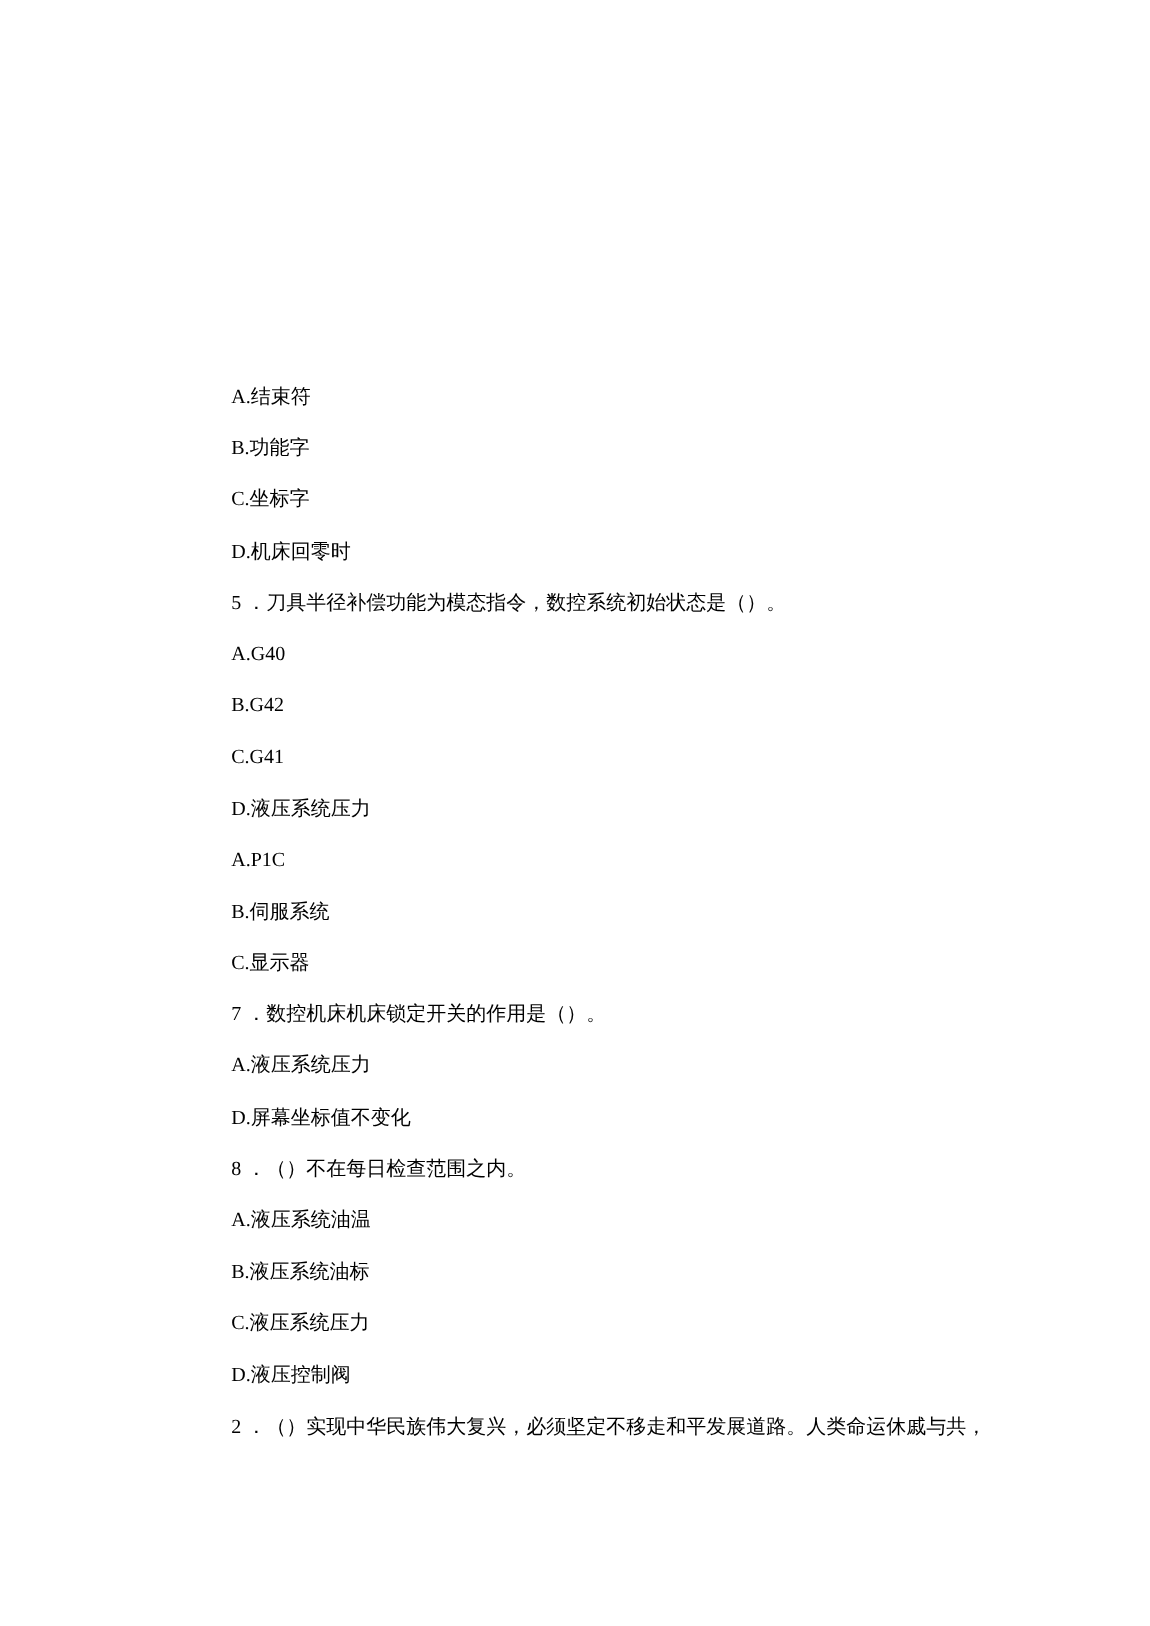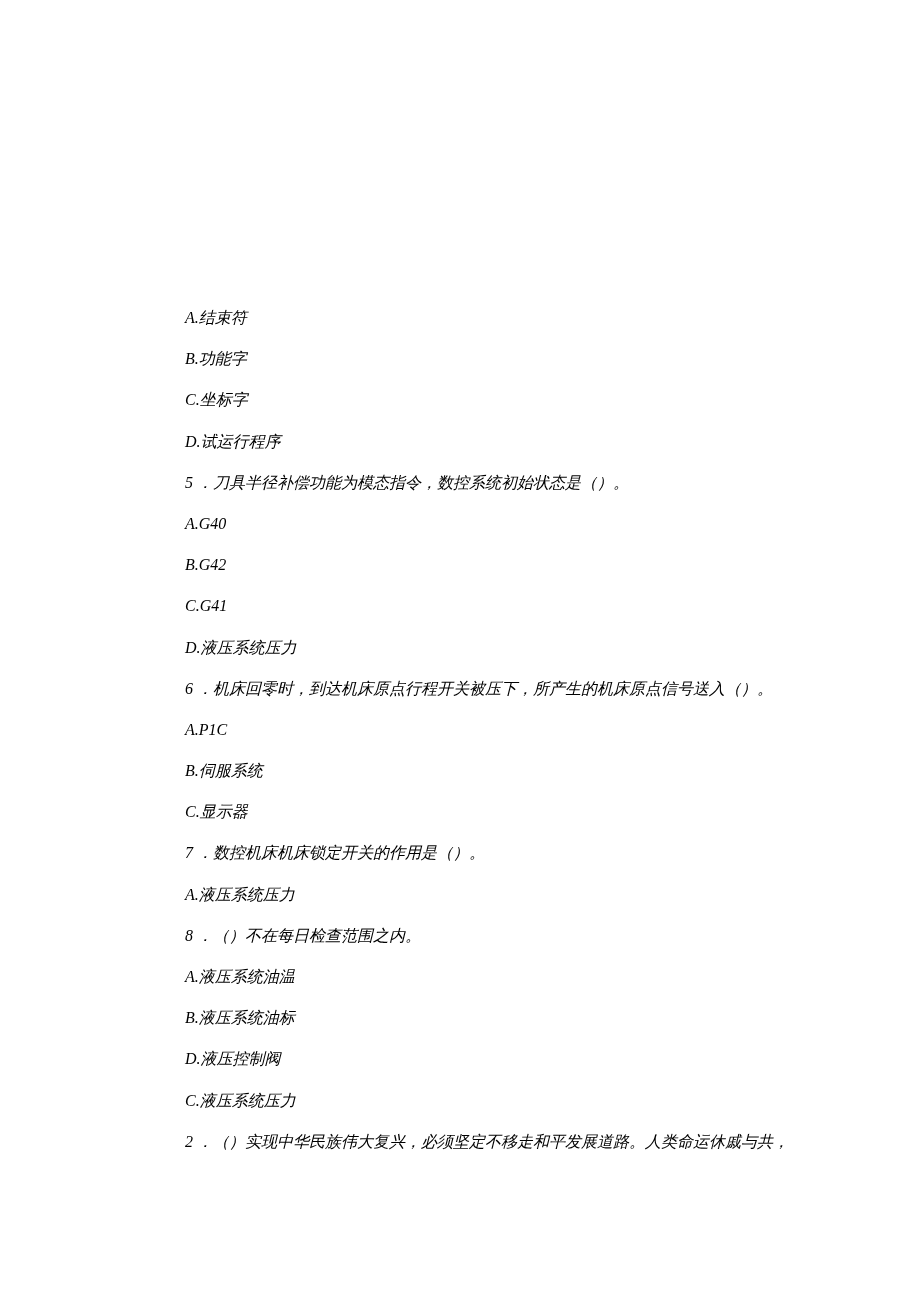--- a/index.html
+++ b/index.html
@@ -1,19 +1,18 @@
 <!DOCTYPE html>
 <html><head>
   <meta charset="utf-8">
   <style>
     * {
       margin: 10px;
       padding: 0;
       box-sizing: border-box;
-      font-style: italic;
     }
     body {
       width: 920px;
       height: 1301px;
       background: #ffffff;
       font-family: "SimSun", "宋体", serif;
       font-size: 16px;
       color: #000000;
       line-height: 1.95;
       padding-top: 272px;
@@ -24,31 +23,31 @@
       white-space: nowrap;
     }
   </style>
 </head>
 <body>
 
 <div>
   <div class="line">A.结束符</div>
   <div class="line">B.功能字</div>
   <div class="line">C.坐标字</div>
-  <div class="line">D.试运行程序</div>
+  <div class="line">D.机床回零时</div>
   <div class="line">5 ．刀具半径补偿功能为模态指令，数控系统初始状态是（）。</div>
   <div class="line">A.G40</div>
   <div class="line">B.G42</div>
   <div class="line">C.G41</div>
   <div class="line">D.液压系统压力</div>
-  <div class="line">6 ．机床回零时，到达机床原点行程开关被压下，所产生的机床原点信号送入（）。</div>
   <div class="line">A.P1C</div>
   <div class="line">B.伺服系统</div>
   <div class="line">C.显示器</div>
   <div class="line">7 ．数控机床机床锁定开关的作用是（）。</div>
   <div class="line">A.液压系统压力</div>
+  <div class="line">D.屏幕坐标值不变化</div>
   <div class="line">8 ．（）不在每日检查范围之内。</div>
   <div class="line">A.液压系统油温</div>
   <div class="line">B.液压系统油标</div>
+  <div class="line">C.液压系统压力</div>
   <div class="line">D.液压控制阀</div>
-  <div class="line">C.液压系统压力</div>
   <div class="line">2 ．（）实现中华民族伟大复兴，必须坚定不移走和平发展道路。人类命运休戚与共，</div>
 </div>
 
 </body></html>

